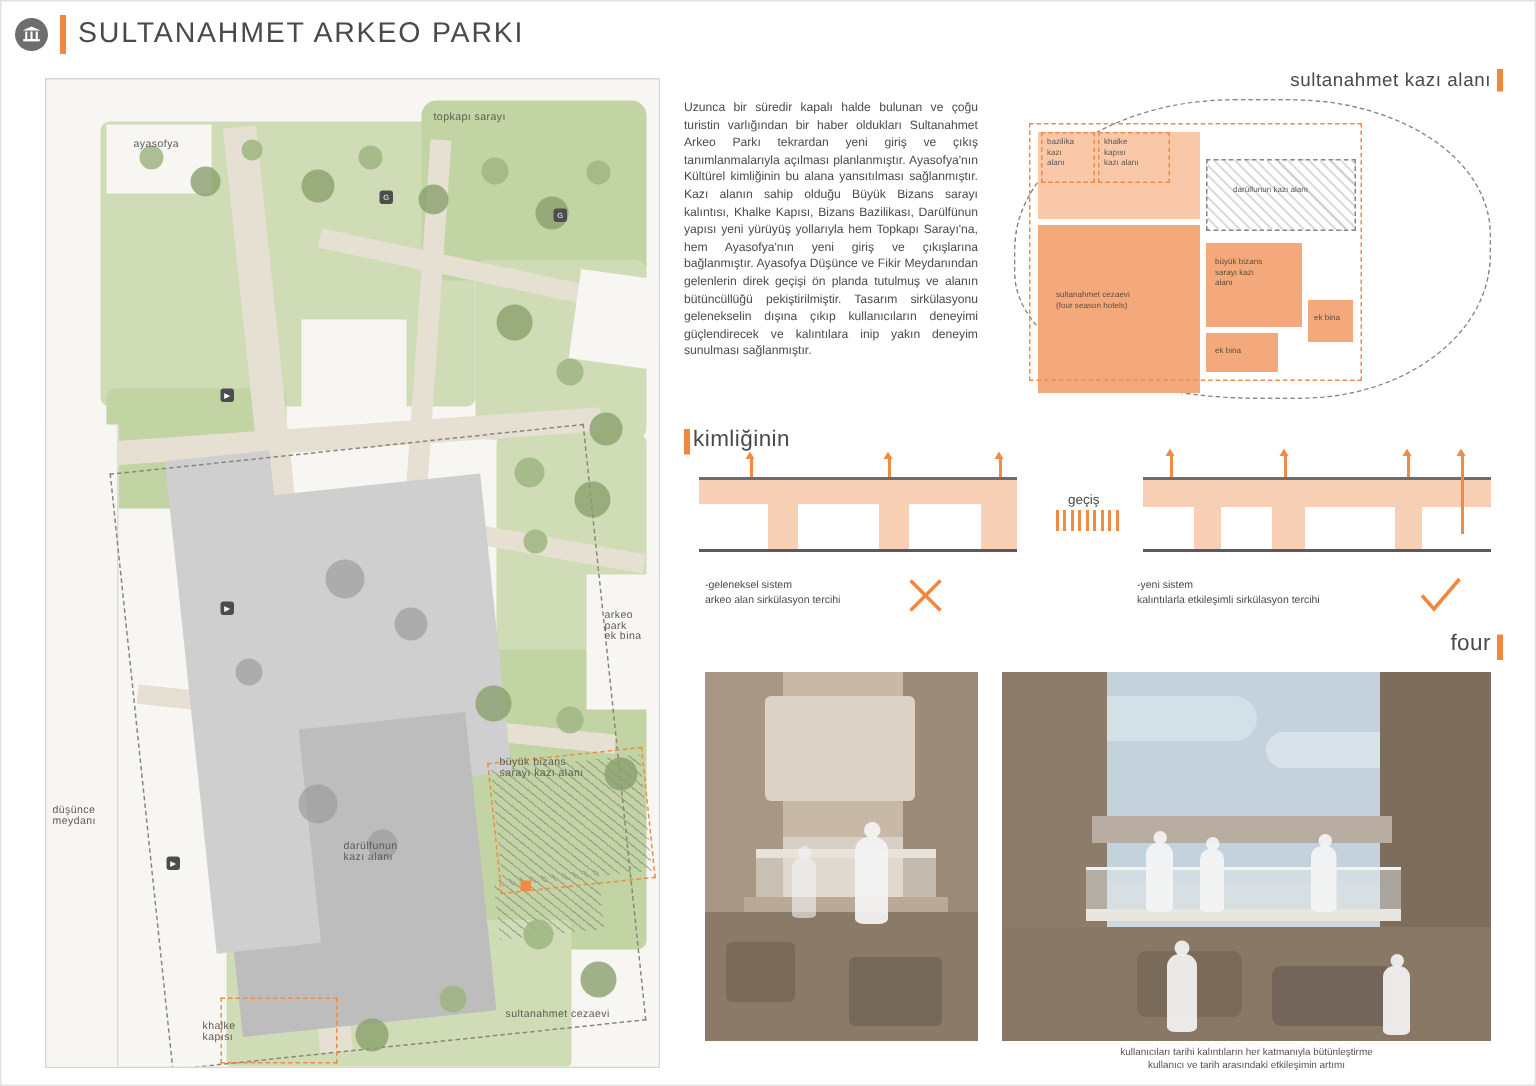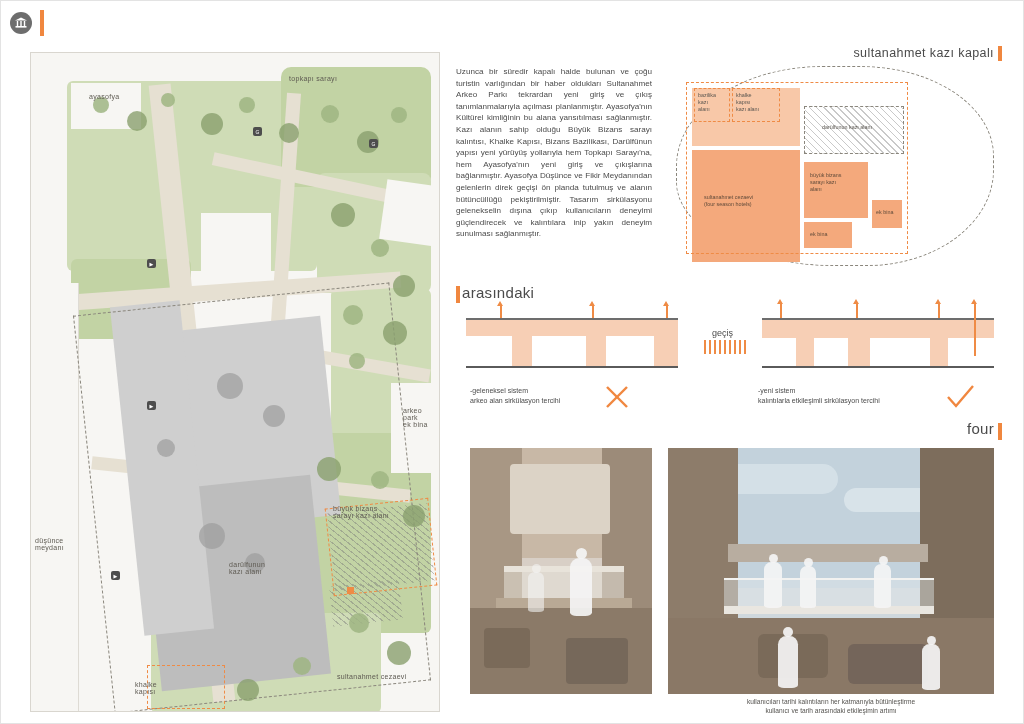--- a/index.html
+++ b/index.html
@@ -174,20 +174,21 @@
   <div id="logo-mark">
     <svg width="14" height="14" viewBox="0 0 14 14">
       <rect x="1.5" y="10" width="11" height="1.6" fill="#fff"></rect>
       <rect x="2.8" y="5" width="1.4" height="5" fill="#fff"></rect>
       <rect x="6.3" y="5" width="1.4" height="5" fill="#fff"></rect>
       <rect x="9.8" y="5" width="1.4" height="5" fill="#fff"></rect>
       <polygon points="7,1.6 13,4.4 1,4.4" fill="#fff"></polygon>
     </svg>
   </div>
   <div id="title-bar"></div>
+  <div id="doc-title">SULTANAHMET ARKEO PARKI</div>
 </div>
 
 <div id="plan-panel">
 
   <div class="plan-white" style="left:0;top:0;width:410px;height:660px;"></div>
 
   <div class="plan-green" style="left:36px;top:28px;width:250px;height:190px;border-radius:6px;"></div>
   <div class="plan-green2" style="left:250px;top:14px;width:150px;height:120px;border-radius:10px;"></div>
   <div class="plan-green" style="left:286px;top:120px;width:114px;height:120px;border-radius:8px;"></div>
   <div class="plan-green2" style="left:40px;top:206px;width:120px;height:80px;border-radius:6px;"></div>
@@ -266,21 +267,21 @@
   <div class="plan-label" style="left:198px;top:508px;white-space:pre;">darülfunun
 kazı alanı</div>
   <div class="plan-label" style="left:104px;top:628px;white-space:pre;">khalke
 kapısı</div>
   <div class="plan-label" style="left:306px;top:620px;">sultanahmet cezaevi</div>
 </div>
 
 <div id="intro-text">Uzunca bir süredir kapalı halde bulunan ve çoğu turistin varlığından bir haber oldukları Sultanahmet Arkeo Parkı tekrardan yeni giriş ve çıkış tanımlanmalarıyla açılması planlanmıştır. Ayasofya'nın Kültürel kimliğinin bu alana yansıtılması sağlanmıştır. Kazı alanın sahip olduğu Büyük Bizans sarayı kalıntısı, Khalke Kapısı, Bizans Bazilikası, Darülfünun yapısı yeni yürüyüş yollarıyla hem Topkapı Sarayı'na, hem Ayasofya'nın yeni giriş ve çıkışlarına bağlanmıştır. Ayasofya Düşünce ve Fikir Meydanından gelenlerin direk geçişi ön planda tutulmuş ve alanın bütüncüllüğü pekiştirilmiştir. Tasarım sirkülasyonu gelenekselin dışına çıkıp kullanıcıların deneyimi güçlendirecek ve kalıntılara inip yakın deneyim sunulması sağlanmıştır.</div>
 
 <div id="site-head-bar"></div>
-<div id="site-head">sultanahmet kazı kapalı</div>
+<div id="site-head">sultanahmet kazı alanı</div>
 
 <div id="site-diagram">
   <div class="site-blob"></div>
 
   <div class="s-box" style="left:16px;top:84px;width:108px;height:112px;"></div>
   <div class="s-box-l" style="left:16px;top:22px;width:108px;height:58px;"></div>
   <div class="s-box" style="left:128px;top:96px;width:64px;height:56px;"></div>
   <div class="s-box" style="left:196px;top:134px;width:30px;height:28px;"></div>
   <div class="s-box" style="left:128px;top:156px;width:48px;height:26px;"></div>
 
@@ -301,21 +302,21 @@
   <div class="s-label-w" style="left:134px;top:106px;white-space:pre;">büyük bizans
 sarayı kazı
 alanı</div>
   <div class="s-label-w" style="left:28px;top:128px;white-space:pre;">sultanahmet cezaevi
 (four season hotels)</div>
   <div class="s-label-w" style="left:200px;top:143px;">ek bina</div>
   <div class="s-label-w" style="left:134px;top:165px;">ek bina</div>
 </div>
 
 <div id="circ-head-bar"></div>
-<div id="circ-head">arasındaki</div>
+<div id="circ-head">kimliğinin</div>
 
 <div class="section" style="left:466px;top:318px;width:212px;">
   <div class="sec-bg"></div>
   <div class="sec-white" style="left:0;top:18px;width:46px;height:32px;"></div>
   <div class="sec-white" style="left:66px;top:18px;width:54px;height:32px;"></div>
   <div class="sec-white" style="left:140px;top:18px;width:48px;height:32px;"></div>
   <div class="sec-top"></div>
   <div class="sec-ground"></div>
   <div class="arrow-stem" style="left:34px;top:-12px;height:12px;"></div>
   <div class="arrow-up" style="left:31px;top:-17px;"></div>

